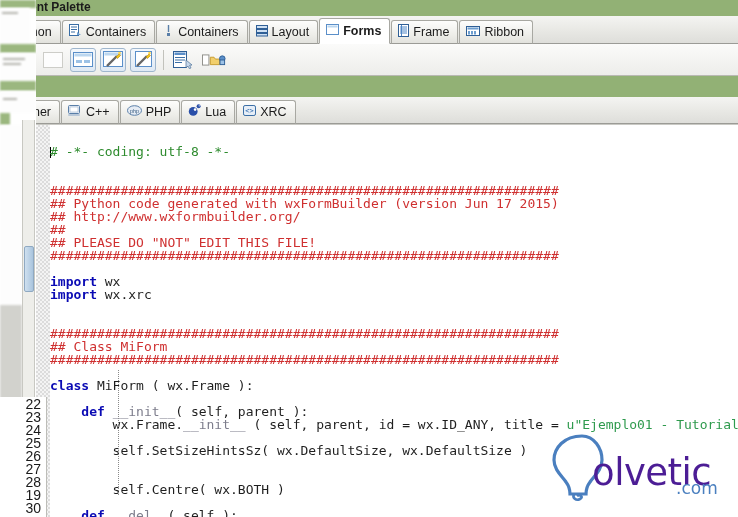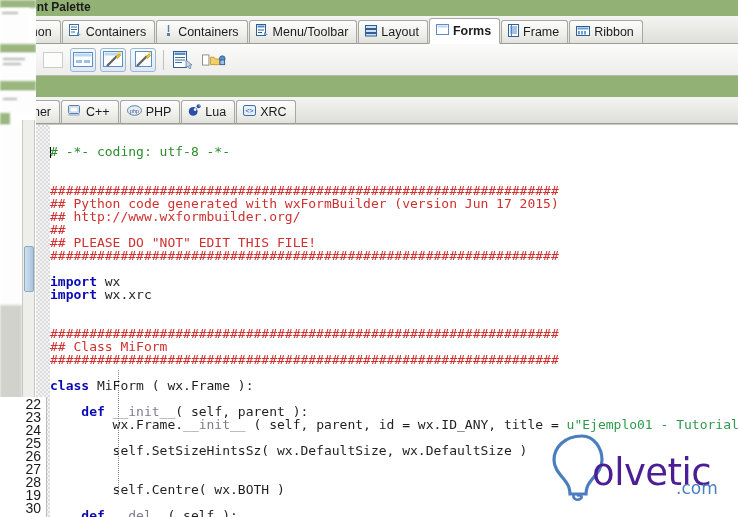--- a/index.html
+++ b/index.html
@@ -283,32 +283,20 @@
       <span>
         <svg width="11" height="13" viewBox="0 0 11 13">
             <line x1="5.5" y1="1" x2="5.5" y2="8" stroke="#5a7fa8" stroke-width="1.4"></line>
             <rect x="4" y="9" width="3" height="3" fill="#5a7fa8"></rect>
           </svg>
       </span>
       <span class="tab-label">Containers</span>
     </div>
     <div class="tab">
       <span>
-        <svg width="13" height="13" viewBox="0 0 13 13">
-            <rect x="0.5" y="0.5" width="9" height="11" fill="#fff" stroke="#2f5f96"></rect>
-            <rect x="1.5" y="1.5" width="7" height="2" fill="#4f86c6"></rect>
-            <line x1="2" y1="6" x2="8" y2="6" stroke="#2f5f96"></line>
-            <line x1="2" y1="8.5" x2="6" y2="8.5" stroke="#2f5f96"></line>
-            <path d="M8 8 l4 3 -4 0 z" fill="#6d9ed0"></path>
-          </svg>
-      </span>
-      <span class="tab-label">Menu/Toolbar</span>
-    </div>
-    <div class="tab">
-      <span>
         <svg width="12" height="13" viewBox="0 0 12 13">
             <rect x="0.5" y="1.5" width="11" height="3" fill="#cfe0f2" stroke="#2f5f96"></rect>
             <rect x="0.5" y="5.5" width="11" height="3" fill="#cfe0f2" stroke="#2f5f96"></rect>
             <rect x="0.5" y="9.5" width="11" height="2.5" fill="#cfe0f2" stroke="#2f5f96"></rect>
           </svg>
       </span>
       <span class="tab-label">Layout</span>
     </div>
     <div class="tab active">
       <span>

